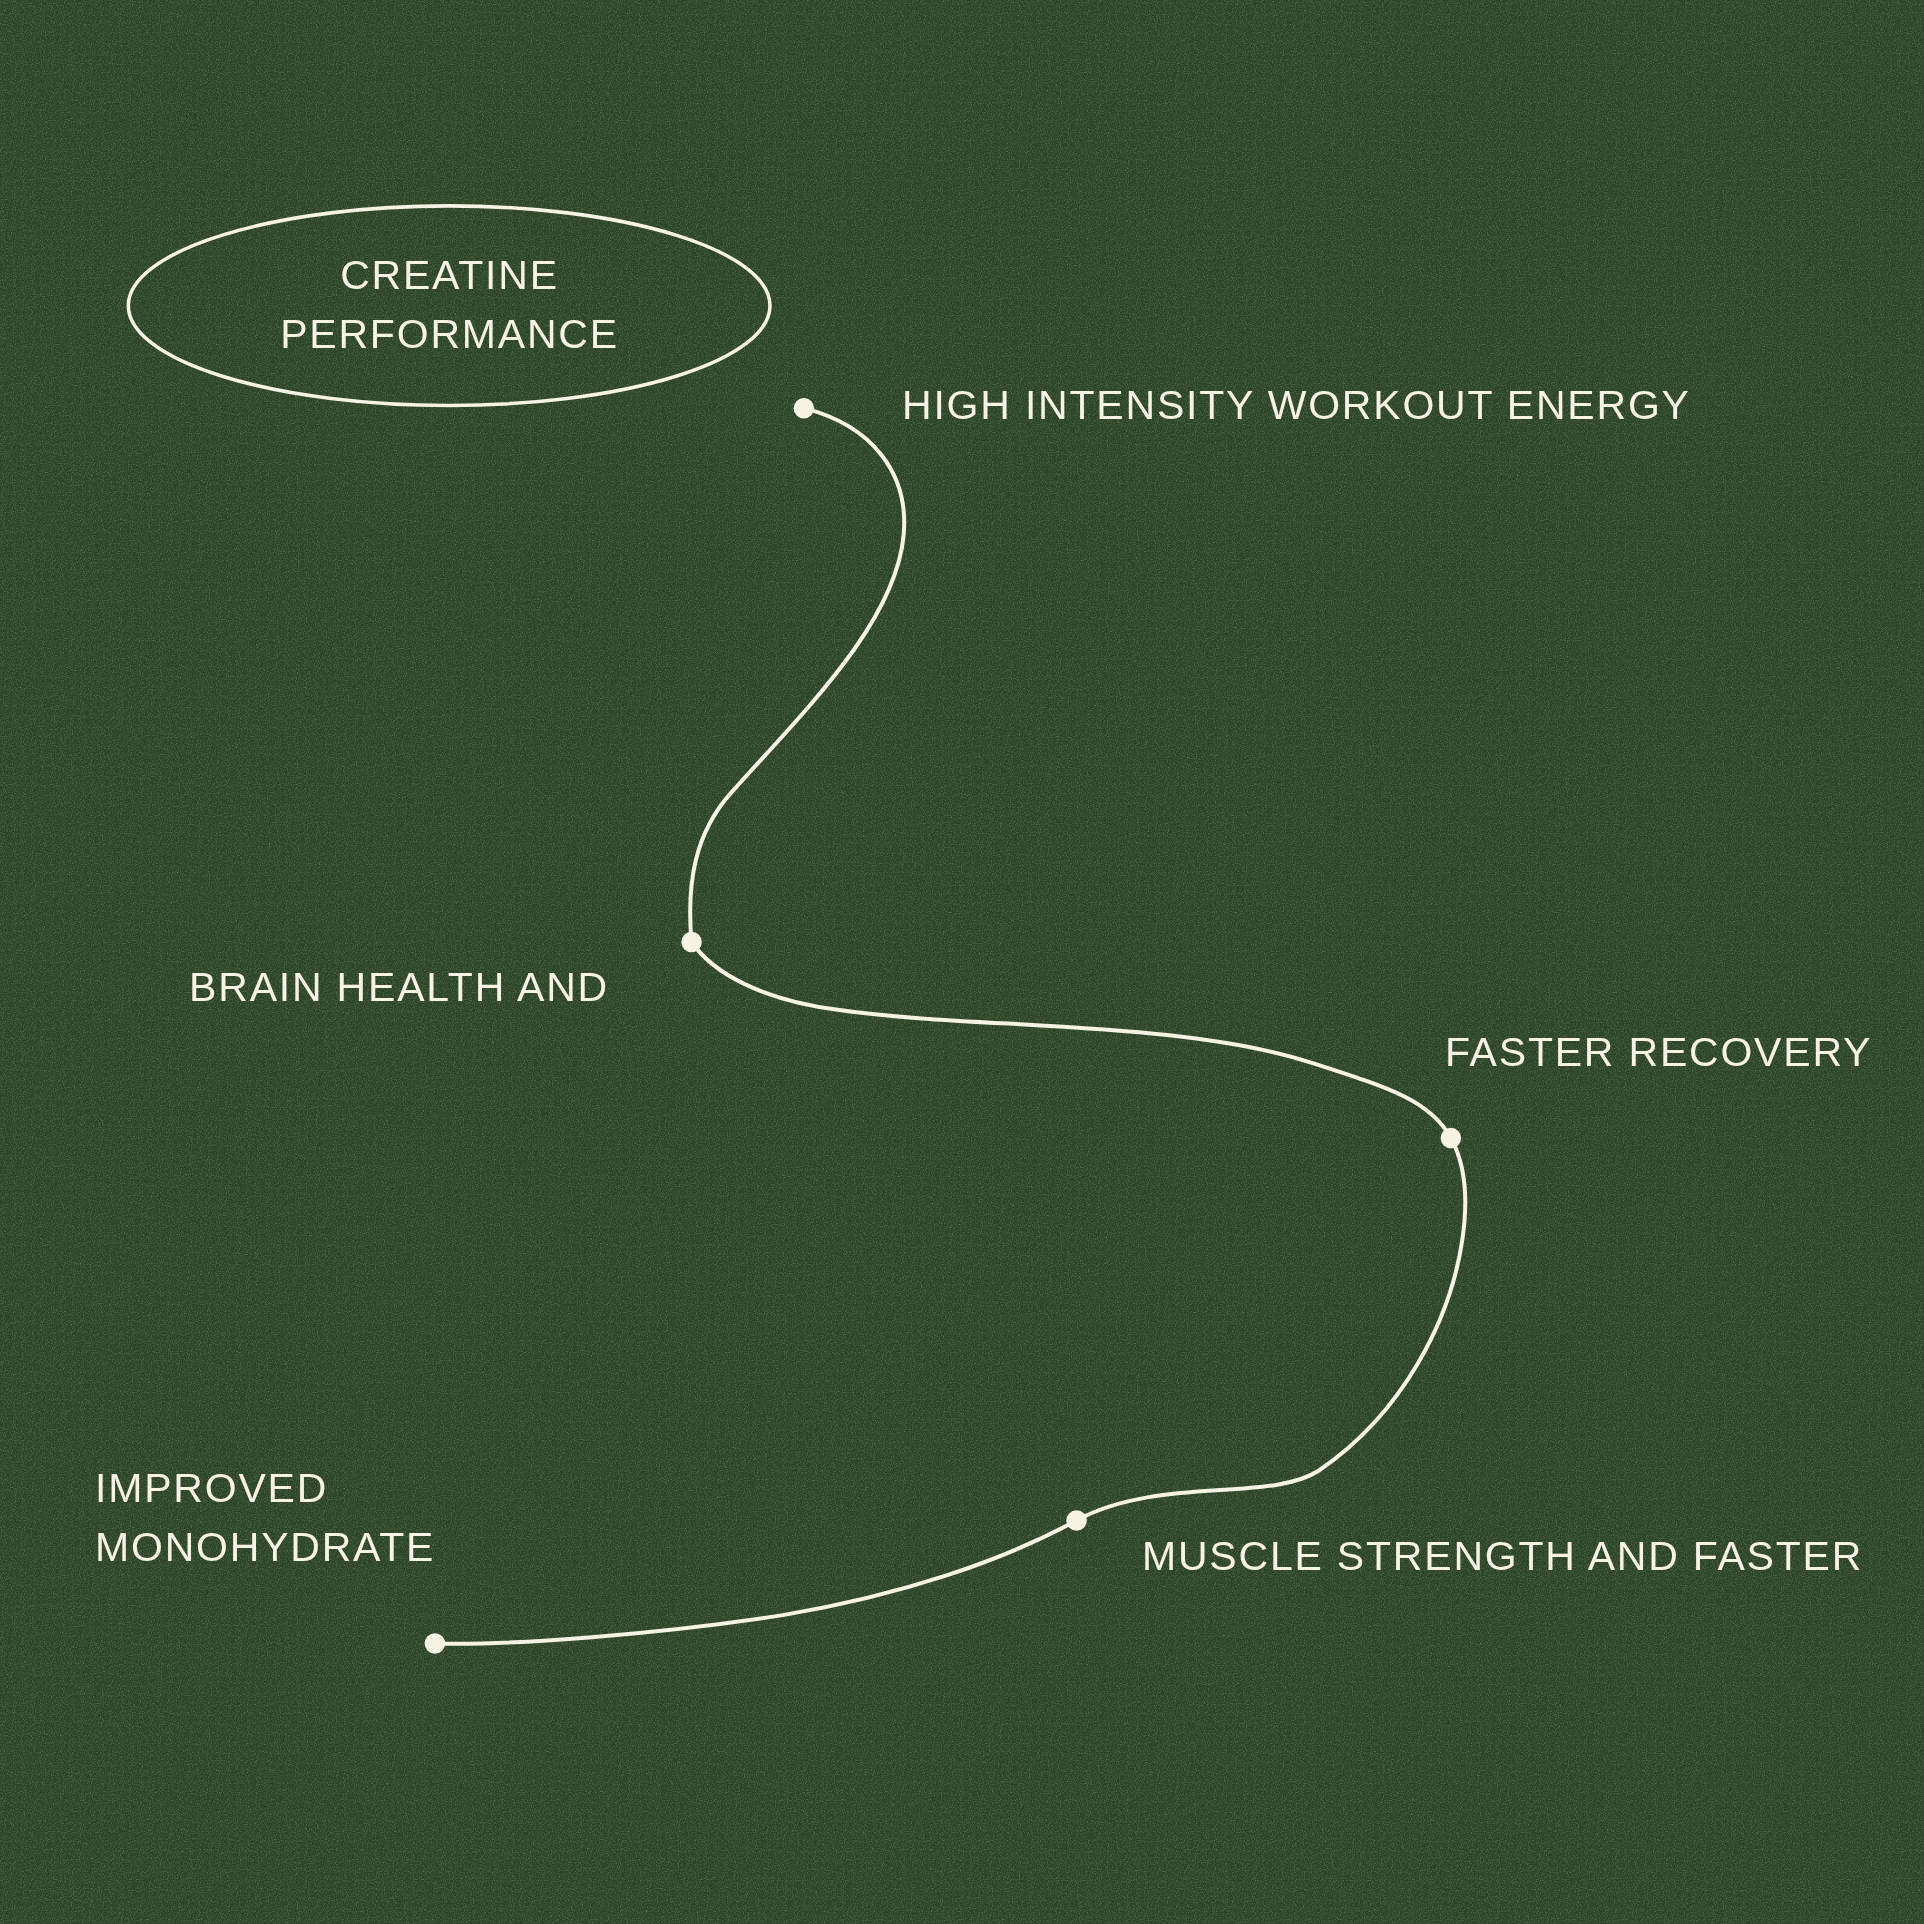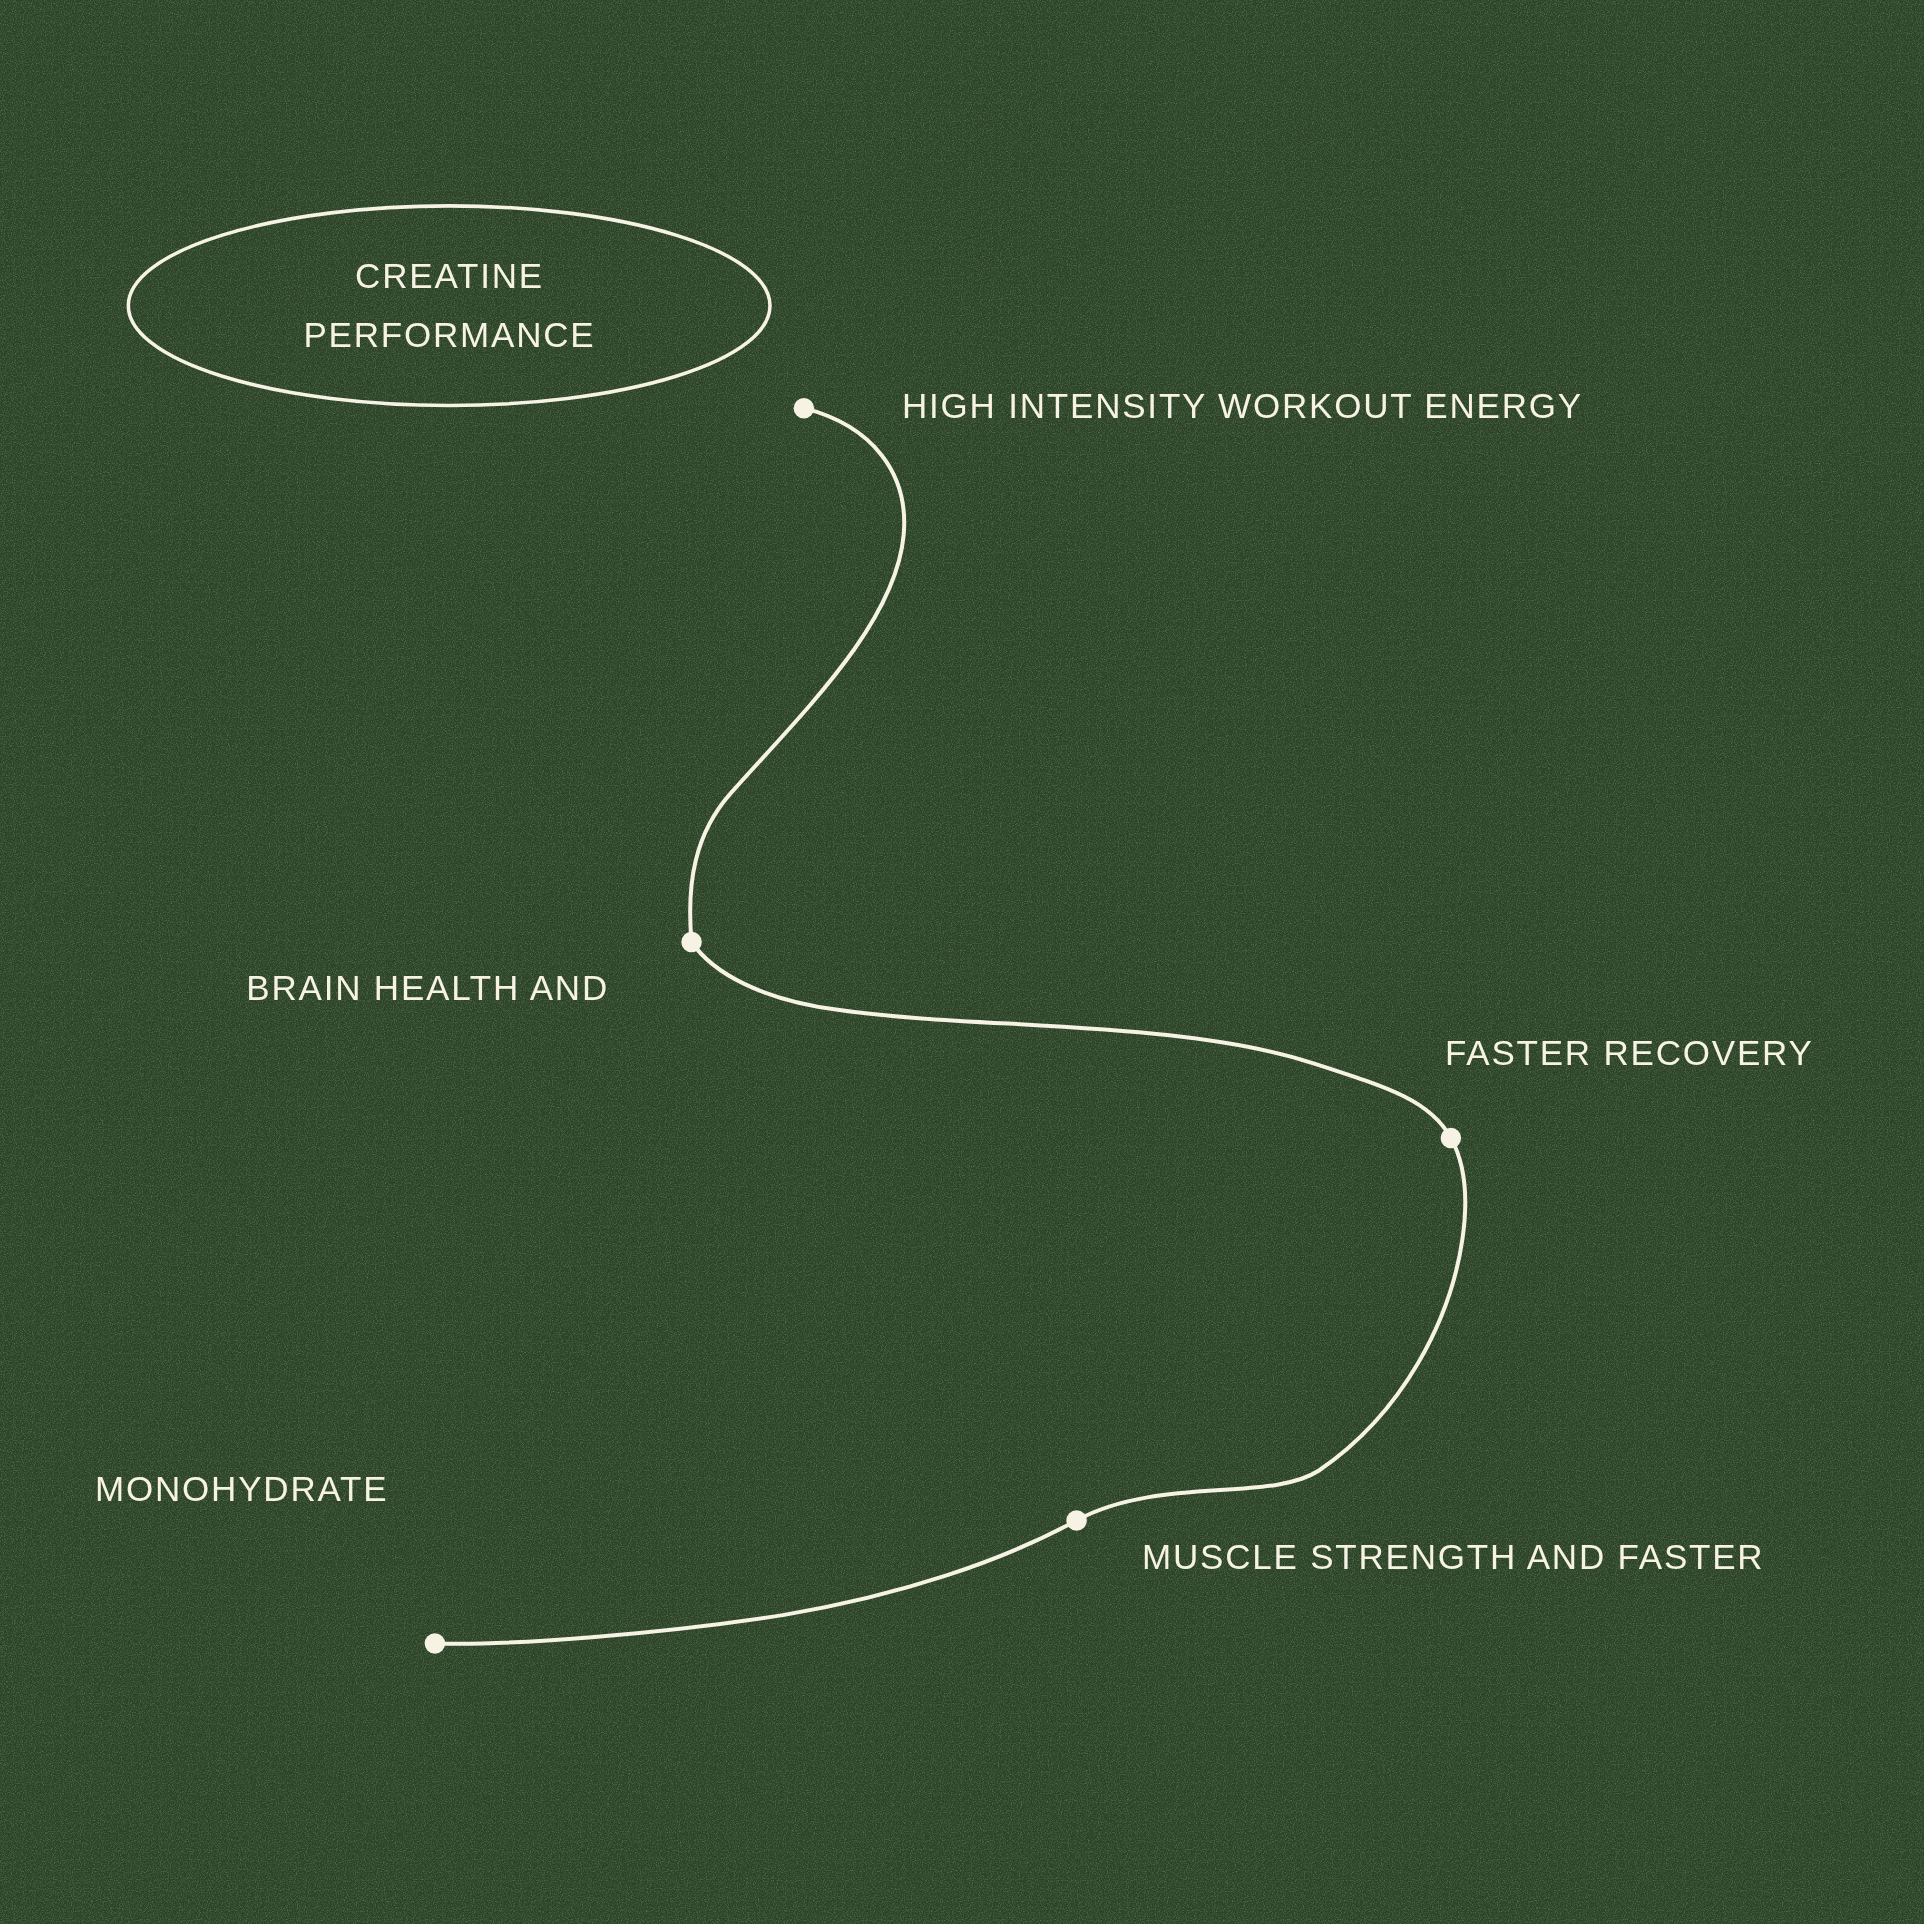--- a/index.html
+++ b/index.html
@@ -12,21 +12,21 @@
     position:relative;
     width:1925px;height:1925px;
     background:var(--background);
     overflow:hidden;
     font-family:"Liberation Sans","DejaVu Sans",sans-serif;
   }
   .art{position:absolute;left:0;top:0;width:1925px;height:1925px;display:block;}
   .label{
     position:absolute;
     color:var(--foreground);
-    font-size:35px;
+    font-size:41px;
     letter-spacing:1.8px;
     line-height:59px;
     white-space:nowrap;
     font-weight:400;
   }
   .label span{display:block;}
   .hub-label{width:535px;text-align:center;}
   .align-right{text-align:right;}
   .connector{stroke:var(--foreground);stroke-width:4.5;fill:none;}
   .hub-ellipse{stroke:var(--foreground);stroke-width:4;fill:none;}
@@ -96,17 +96,18 @@
 
   <div class="label" style="left:1445px;top:1023px;">
     <span>FASTER RECOVERY</span>
   </div>
 
   <div class="label" style="left:1142px;top:1527px;">
     <span>MUSCLE STRENGTH AND FASTER</span>
   </div>
 
   <div class="label" style="left:95px;top:1459px;">
+    <span>IMPROVED</span>
     <span>MONOHYDRATE</span>
   </div>
 
 </div>
 
 
 </body></html>

